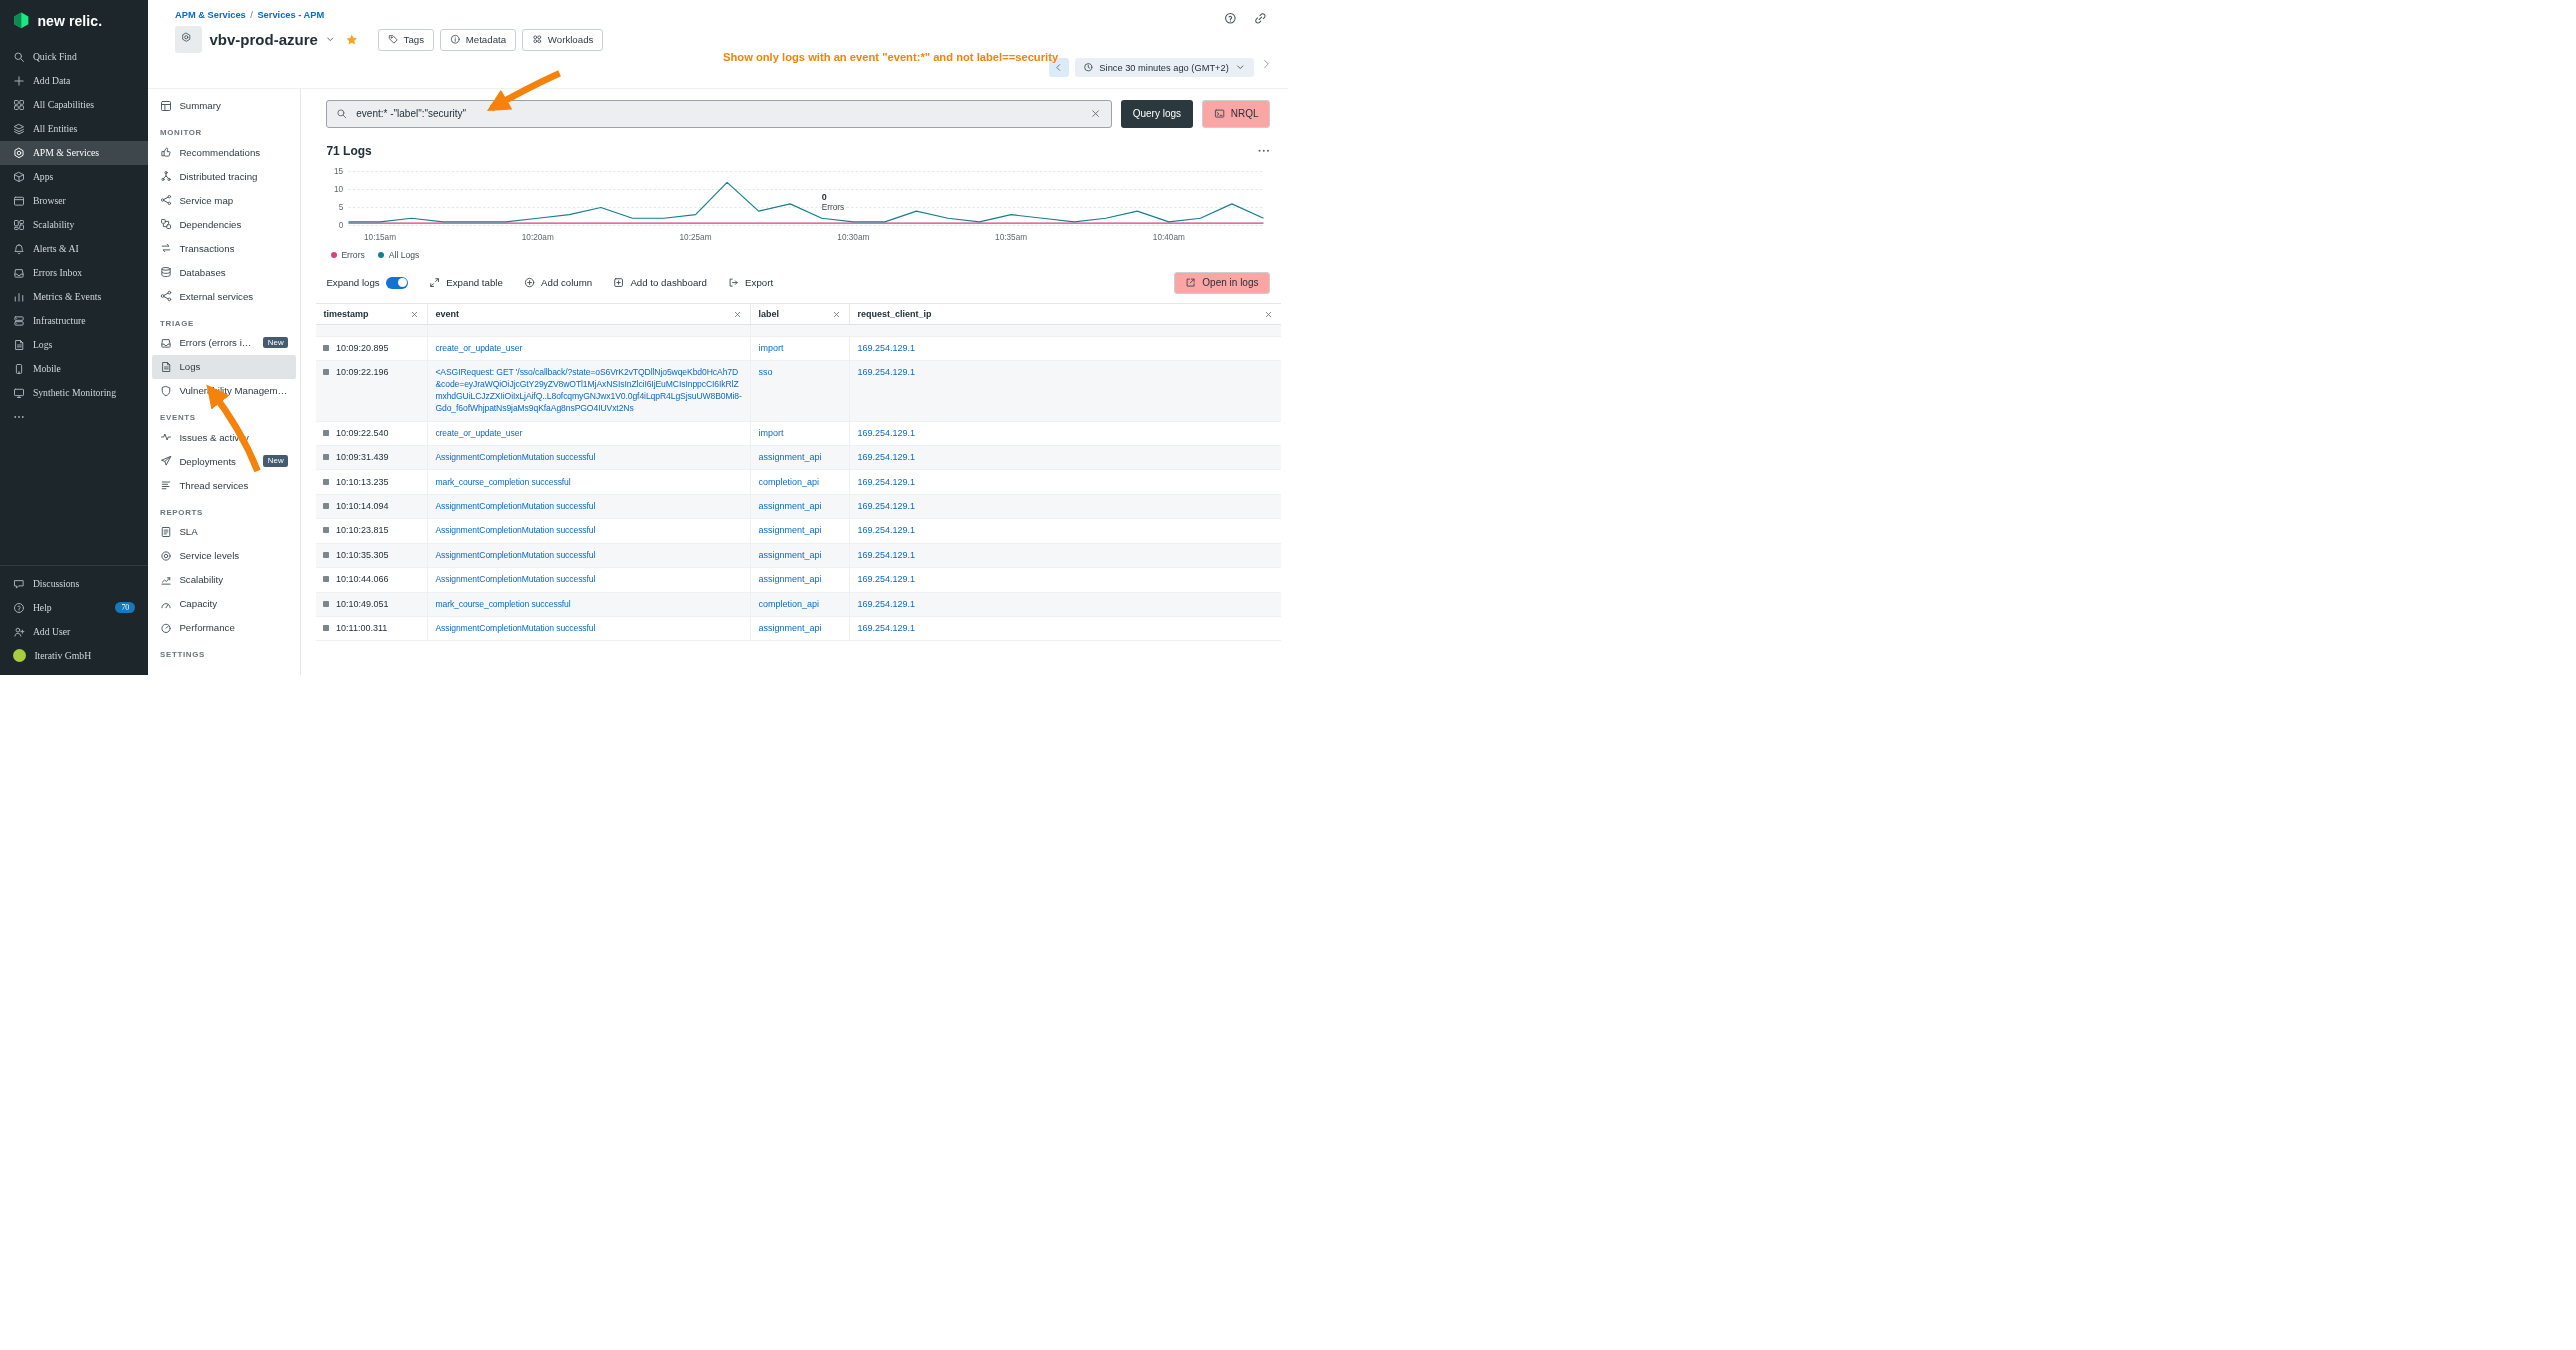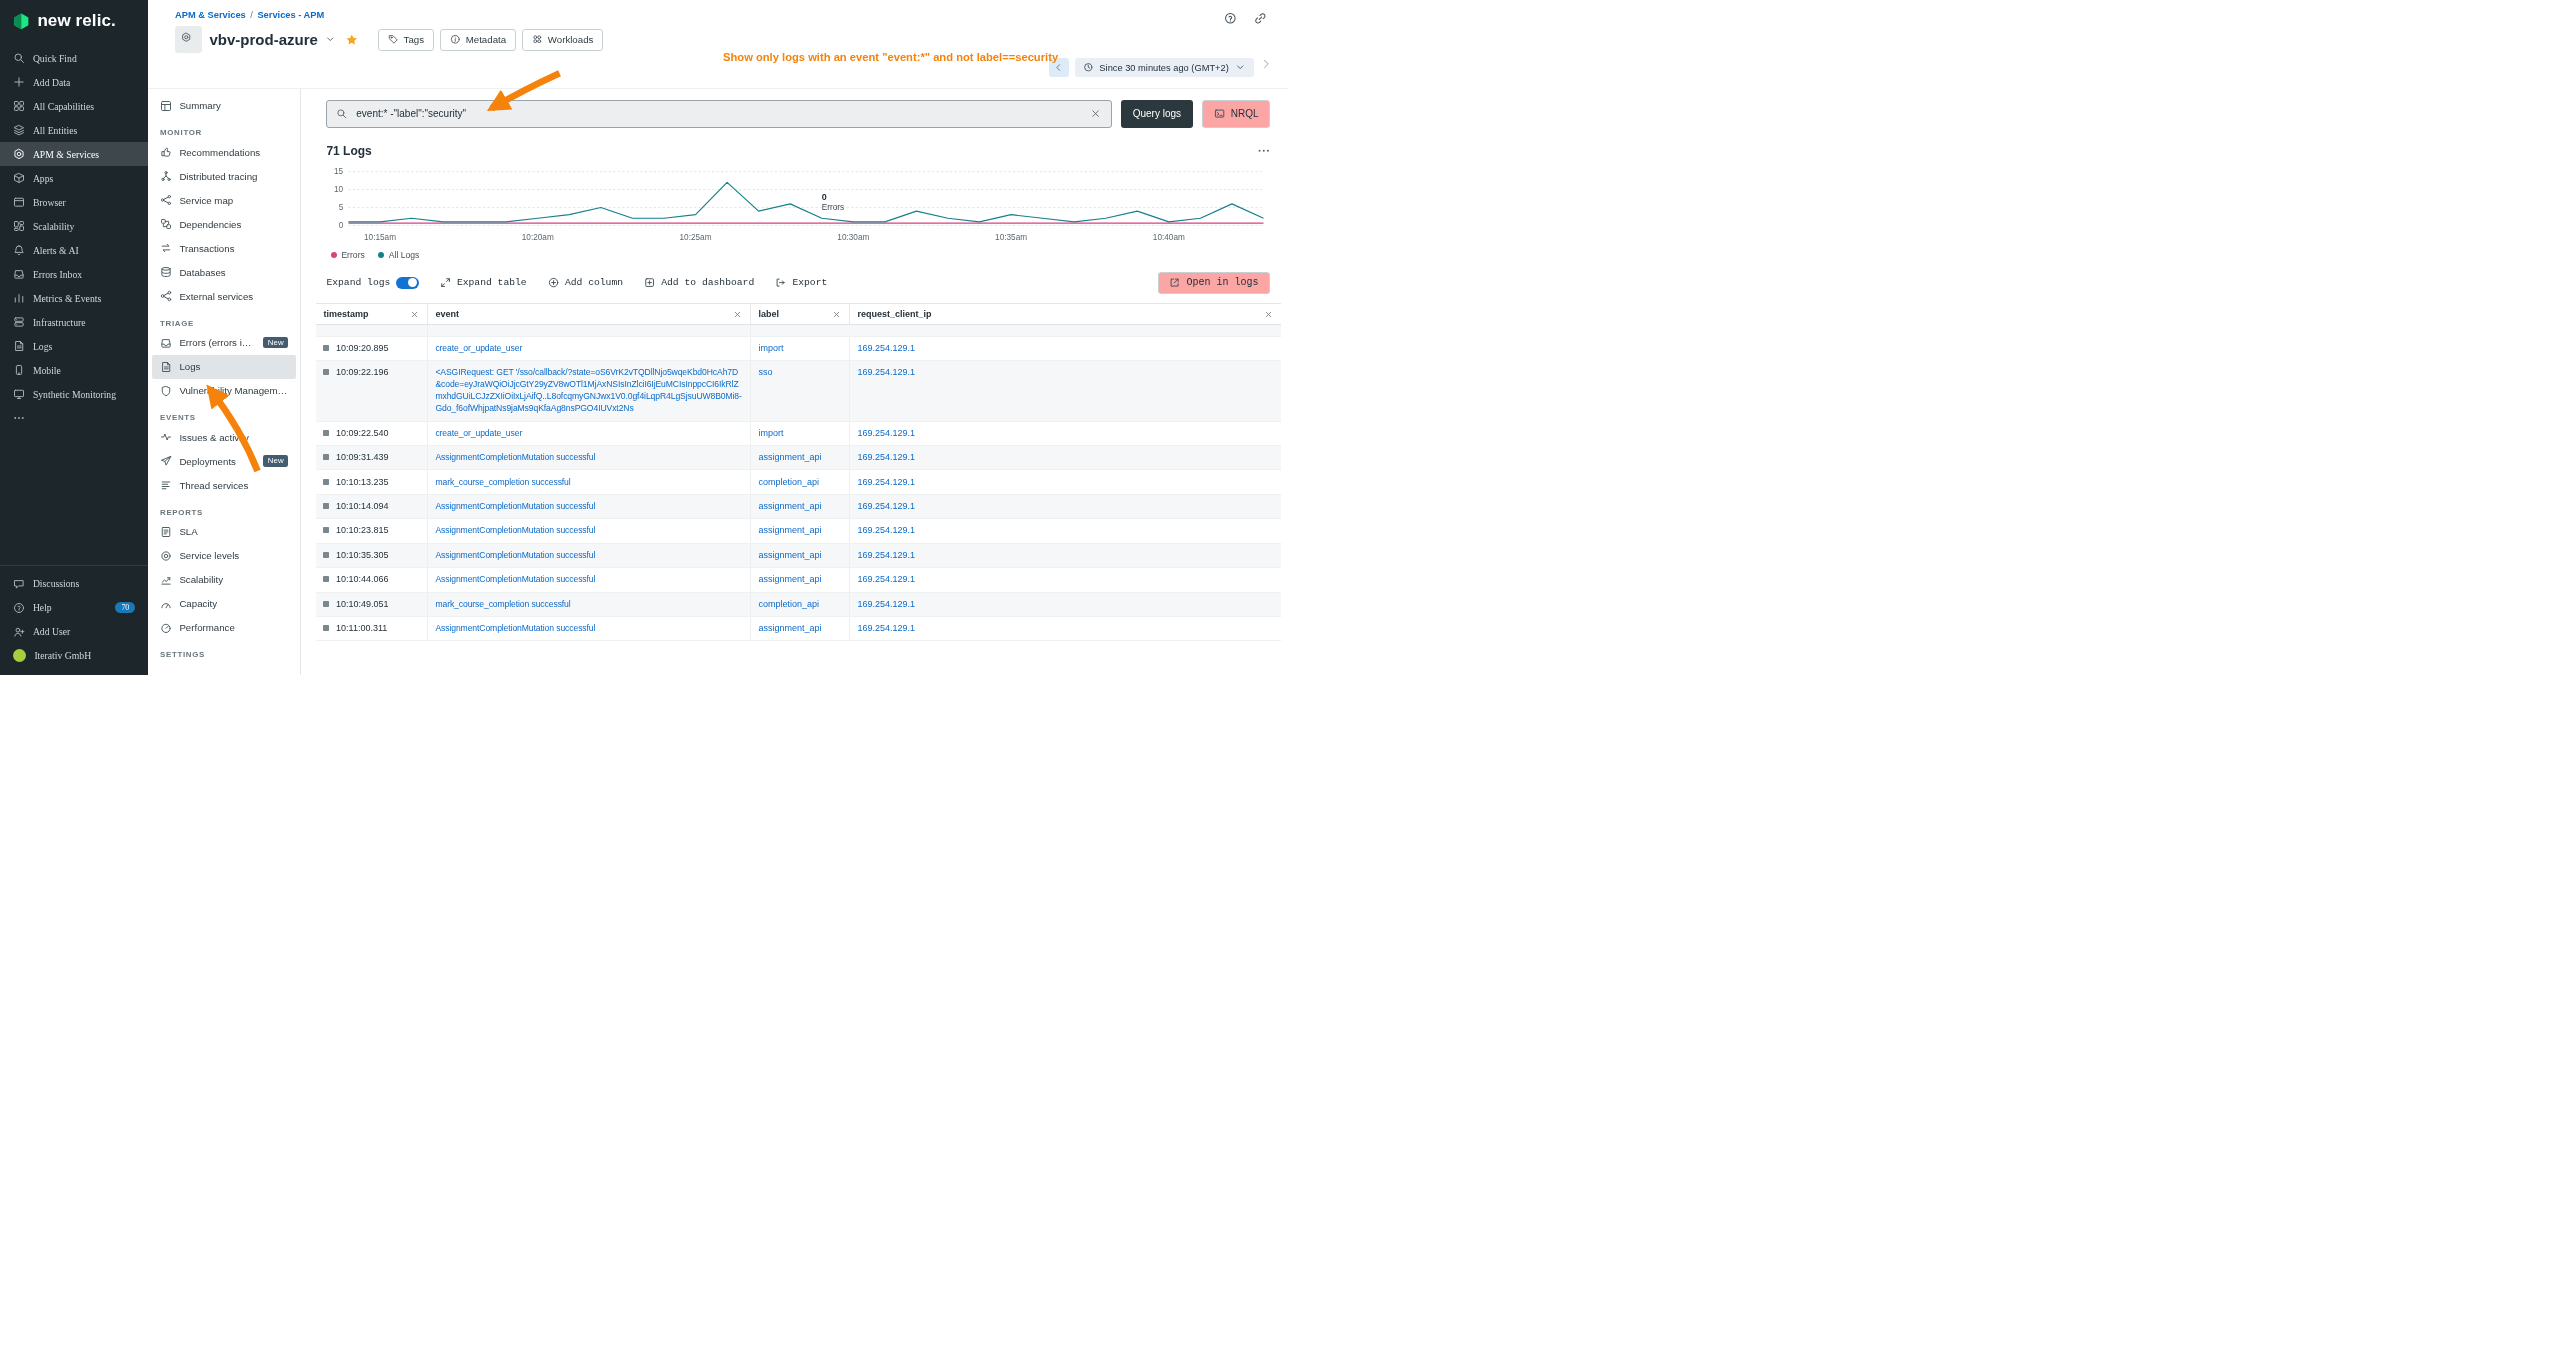--- a/index.html
+++ b/index.html
@@ -8,21 +8,21 @@
     width:1288px; height:675px; overflow:hidden;
     font-family:"Liberation Sans","DejaVu Sans",sans-serif;
     color:#23313a; background:#fff; font-size:9.7px;
   }
   .app { display:flex; height:100%; }
 
   
   .gsb { width:148px; flex-shrink:0; background:#1d272b; color:#cfd7da; display:flex; flex-direction:column; }
   .logo { display:flex; align-items:center; gap:6.7px; padding:11.2px 12px 6px; }
   .logo svg { width:18.7px; height:18.7px; display:block; }
-  .logo-text { color:#fff; font-size:17px; font-weight:bold; letter-spacing:0.1px; }
+  .logo-text { color:#fff; font-size:14px; font-weight:bold; letter-spacing:0.1px; }
   .gnav { margin-top:9px; }
   .gnav-item { display:flex; align-items:center; gap:8.2px; height:24px; padding:0 12.7px; font-size:9.7px; cursor:pointer; white-space:nowrap;font-family:Liberation Serif, serif; }
   .gnav-item.selected { background:#3d474c; color:#fff; }
   .gic { width:12px; height:12px; flex-shrink:0; color:#a7b3b8; display:inline-flex; }
   .gic svg { width:12px; height:12px; }
   .gnav-item.selected .gic { color:#fff; }
   .gsb-footer { margin-top:auto; border-top:0.7px solid #323d42; padding:5.2px 0 7.5px; }
   .badge-70 { margin-left:auto; background:#1879ba; color:#fff; border-radius:6.7px; font-size:7.9px; padding:1.5px 6px; line-height:1; }
   .avatar-dot { width:13.5px; height:13.5px; border-radius:50%; background:#a6ce3f; flex-shrink:0; }
 
@@ -84,21 +84,21 @@
   .logs-count { font-size:12px; font-weight:bold; color:#223039; }
   .kebab { width:13.5px; height:13.5px; color:#5c686e; cursor:pointer; display:inline-flex; }
   .kebab svg { width:13.5px; height:13.5px; }
 
   .chart-wrap { margin-top:6px; }
   #chart-host svg { display:block; }
   .legend { display:flex; gap:13.5px; margin:4.5px 0 0 4.5px; font-size:8.6px; color:#44505a; align-items:center; }
   .legend-item { display:flex; align-items:center; gap:4.5px; cursor:pointer; }
   .leg-dot { width:6px; height:6px; border-radius:50%; }
 
-  .tools { display:flex; align-items:center; margin-top:12px;font-family:Liberation Mono, monospace; }
+  .tools { display:flex; align-items:center; margin-top:12px; }
   .tool { display:flex; align-items:center; gap:6px; font-size:9.7px; margin-right:21px; cursor:pointer; color:#23313a; white-space:nowrap; }
   .tool .tic { width:11.2px; height:11.2px; color:#3c4950; display:inline-flex; }
   .tool .tic svg { width:11.2px; height:11.2px; }
   .toggle { width:22.4px; height:12px; border-radius:6px; background:#1373d2; position:relative; cursor:pointer; flex-shrink:0; }
   .toggle::after { content:""; position:absolute; right:1.5px; top:1.5px; width:9px; height:9px; border-radius:50%; background:#fff; }
   .open-logs { margin-left:auto; height:22.4px; }
 
   .tbl { margin:9px -10.5px 0 -10.5px; }
   .thead { display:grid; grid-template-columns:112px 323px 99px 1fr; border-top:0.7px solid #e2e6e8; border-bottom:0.7px solid #dfe3e5; background:#fff; }
   .th { display:flex; align-items:center; justify-content:space-between; padding:5.2px 7.5px; font-size:9px; font-weight:bold; color:#23313a; border-right:0.7px solid #e7eaec; min-width:0; }

